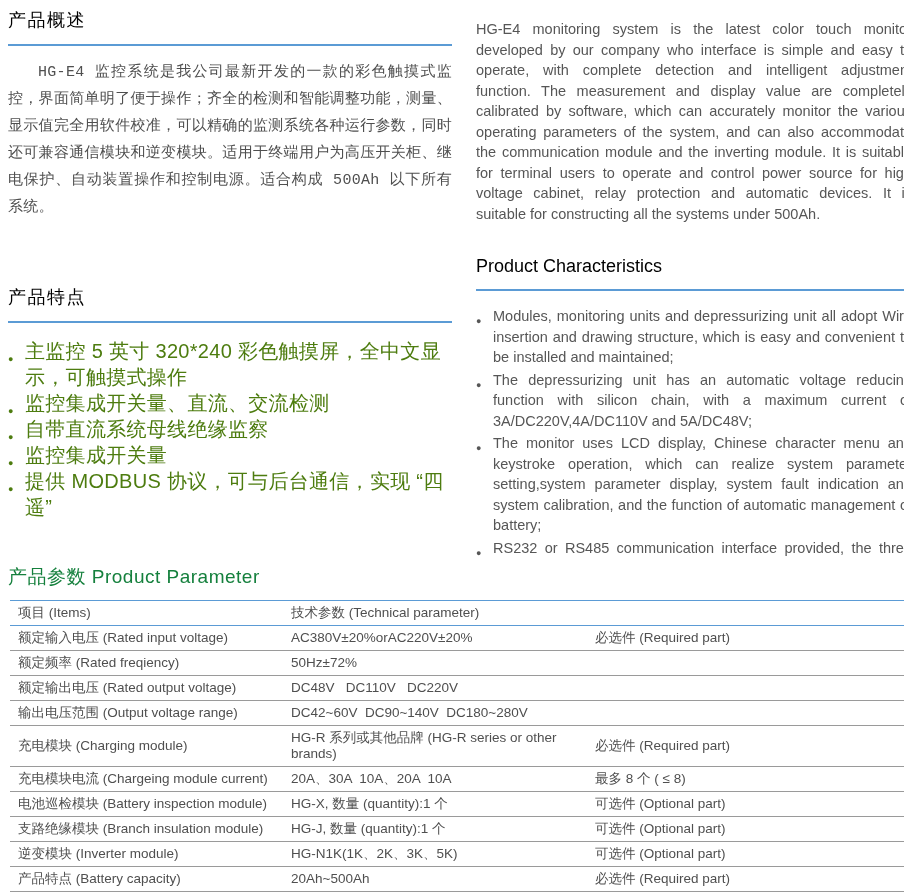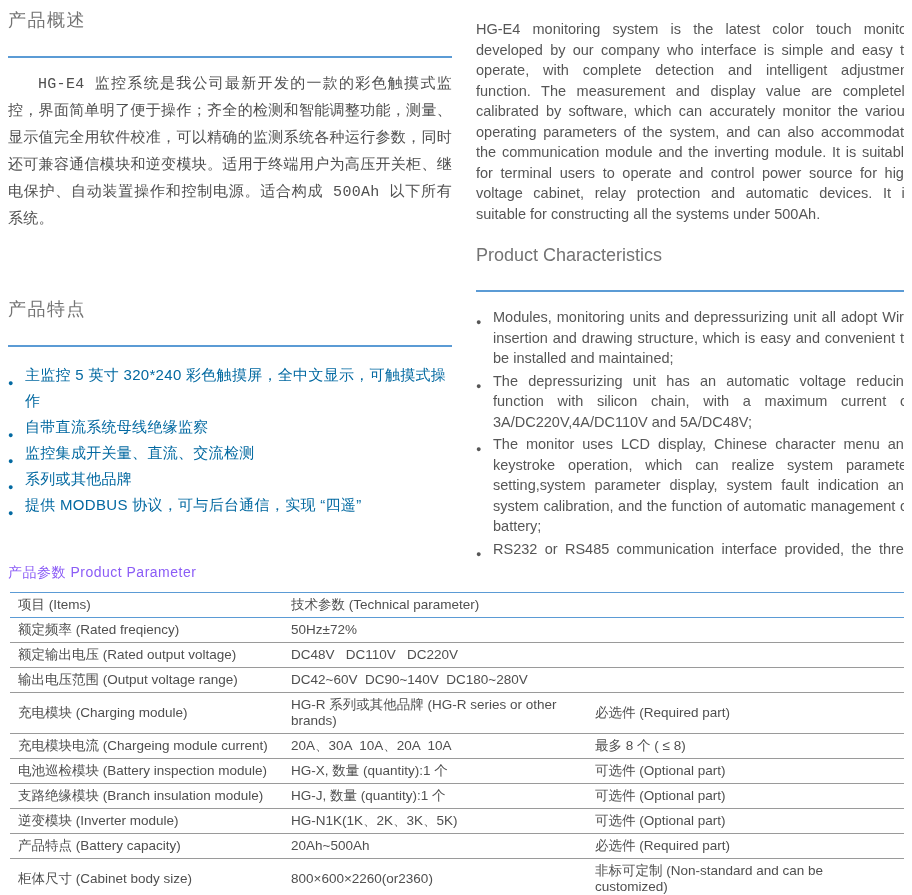--- a/index.html
+++ b/index.html
@@ -18,23 +18,23 @@
     display: grid;
     grid-template-columns: 444px 436px;
     column-gap: 24px;
     height: 552px;
     overflow: hidden;
   }
 
   h2.sec-title {
     font-size: 18px;
     font-weight: normal;
-    color: #737373;
+    color: #000000;
     margin: 2px 0 0 0;
-    padding-bottom: 24px;
+    padding-bottom: 12px;
     border-bottom: 2px solid #5b9bd5;
   }
   h2.sec-title.cn { letter-spacing: 1.5px; }
 
   p.body-cn {
     font-size: 15px;
     line-height: 27px;
     color: #4f4f4f;
     text-align: justify;
     text-indent: 2em;
@@ -44,58 +44,58 @@
   }
   p.body-en {
     font-size: 14.5px;
     line-height: 20.5px;
     color: #565656;
     text-align: justify;
     margin: 13px 0 0 0;
   }
 
   .features-cn h2 { margin-top: 64px; }
-  .features-en h2 { margin-top: 21px; }
+  .features-en h2 { margin-top: 32px; }
 
   ul.bullets {
     list-style: none;
     margin: 15px 0 0 0;
     padding: 0;
   }
   ul.bullets li {
     position: relative;
     padding-left: 17px;
   }
   ul.bullets li::before {
     content: "●";
     position: absolute;
     left: 0;
     font-size: 9px;
   }
   ul.bullets.cn li {
-    font-size: 15px;
+    font-size: 20px;
     line-height: 26px;
-    color: #0369a1;
+    color: #4d7c0f;
     letter-spacing: 0.3px;
   }
   ul.bullets.cn li::before { top: 8px; }
   ul.bullets.en li {
     font-size: 14.5px;
     line-height: 20.5px;
     color: #565656;
     text-align: justify;
     margin-bottom: 2px;
   }
   ul.bullets.en li::before { top: 5px; }
 
   .param-section { margin-top: 6px; }
   h2.param-title {
-    font-size: 14px;
+    font-size: 19px;
     font-weight: normal;
-    color: #8b5cf6;
+    color: #15803d;
     margin: 0 0 10px 0;
     letter-spacing: 0.5px;
   }
 
   table.param-table {
     border-collapse: collapse;
     margin-left: 2px;
     width: 894px;
     table-layout: fixed;
   }
@@ -134,25 +134,25 @@
         <h2 class="sec-title cn">产品概述</h2>
         <p class="body-cn">HG-E4 监控系统是我公司最新开发的一款的彩色触摸式监控，界面简单明了便于操作；齐全的检测和智能调整功能，测量、显示值完全用软件校准，可以精确的监测系统各种运行参数，同时还可兼容通信模块和逆变模块。适用于终端用户为高压开关柜、继电保护、自动装置操作和控制电源。适合构成 500Ah 以下所有系统。</p>
       </section>
 
       <section class="features-cn">
         <h2 class="sec-title cn">产品特点</h2>
         <ul class="bullets cn">
 
             <li>主监控 5 英寸 320*240 彩色触摸屏，全中文显示，可触摸式操作</li>
 
+            <li>监控集成开关量、直流、交流检测</li>
+
             <li>自带直流系统母线绝缘监察</li>
 
-            <li>监控集成开关量、直流、交流检测</li>
-
-            <li>系列或其他品牌</li>
+            <li>监控集成开关量</li>
 
             <li>提供 MODBUS 协议，可与后台通信，实现 “四遥”</li>
           </ul>
       </section>
     </div>
 
     <div class="col-right">
       <section>
         <p class="body-en">HG-E4 monitoring system is the latest color touch monitor developed by our company who interface is simple and easy to operate, with complete detection and intelligent adjustment function. The measurement and display value are completely calibrated by software, which can accurately monitor the various operating parameters of the system, and can also accommodate the communication module and the inverting module. It is suitable for terminal users to operate and control power source for high voltage cabinet, relay protection and automatic devices. It is suitable for constructing all the systems under 500Ah.</p>
       </section>
@@ -185,20 +185,25 @@
       </colgroup>
       <thead>
         <tr>
           <th>项目 (Items)</th>
           <th>技术参数 (Technical parameter)</th>
           <th></th>
         </tr>
       </thead>
       <tbody>
 
+          <tr>
+            <td>额定输入电压 (Rated input voltage)</td>
+            <td>AC380V±20%orAC220V±20%</td>
+            <td>必选件 (Required part)</td>
+          </tr>
 
           <tr>
             <td>额定频率 (Rated freqiency)</td>
             <td>50Hz±72%</td>
             <td></td>
           </tr>
 
           <tr>
             <td>额定输出电压 (Rated output voltage)</td>
             <td>DC48V   DC110V   DC220V</td>

